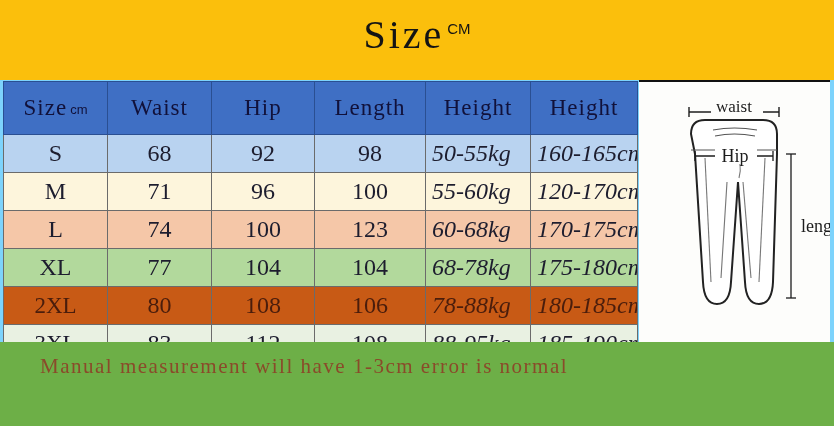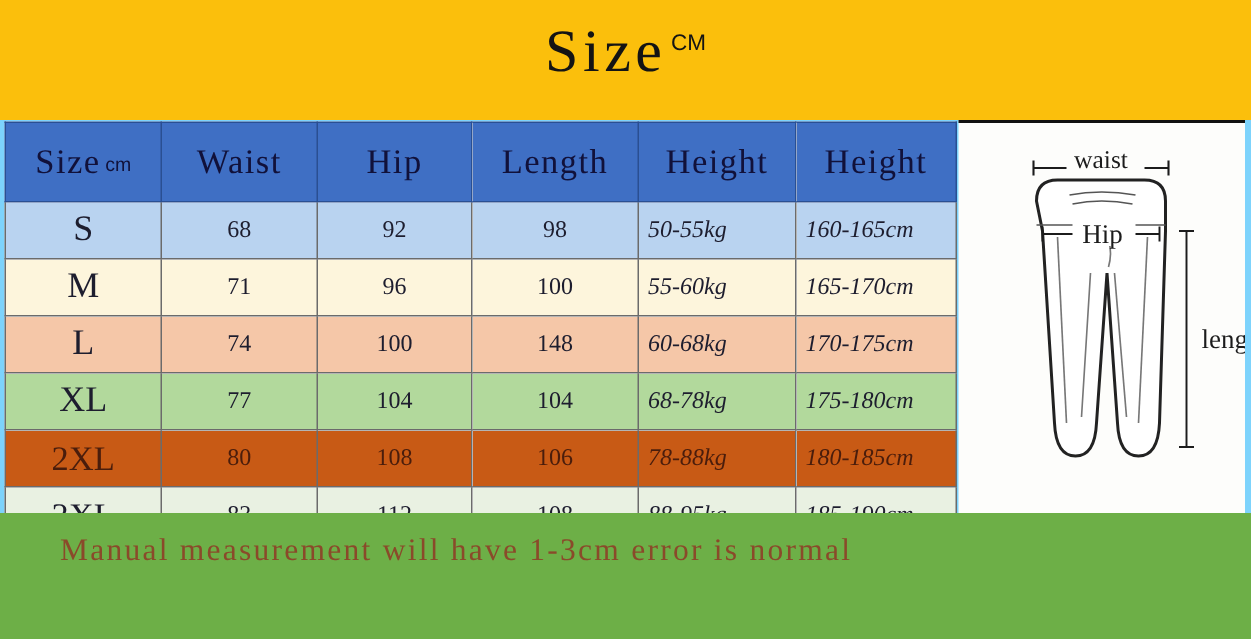--- a/index.html
+++ b/index.html
@@ -81,21 +81,21 @@
     table-layout: fixed;
     background: #ffffff;
   }
   .size-table td, .size-table th {
     border: 1px solid #6b6b6b;
     padding: 0;
     height: 37px;
     text-align: center;
     vertical-align: middle;
     font-family: "Liberation Serif", "DejaVu Serif", serif;
-    font-size: 16px;
+    font-size: 24px;
     color: #1d1d2e;
     white-space: nowrap;
     overflow: hidden;
   }
   .size-table thead th {
     background: #3f6fc4;
     color: #11113a;
     font-weight: normal;
     font-size: 23px;
     height: 52px;
@@ -225,27 +225,27 @@
         <td>98</td>
         <td class="range">50-55kg</td>
         <td class="range">160-165cm</td>
       </tr>
       <tr class="row-m">
         <td>M</td>
         <td>71</td>
         <td>96</td>
         <td>100</td>
         <td class="range">55-60kg</td>
-        <td class="range">165-170cm</td>
+        <td class="range">120-170cm</td>
       </tr>
       <tr class="row-l">
         <td>L</td>
         <td>74</td>
         <td>100</td>
-        <td>148</td>
+        <td>123</td>
         <td class="range">60-68kg</td>
         <td class="range">170-175cm</td>
       </tr>
       <tr class="row-xl">
         <td>XL</td>
         <td>77</td>
         <td>104</td>
         <td>104</td>
         <td class="range">68-78kg</td>
         <td class="range">175-180cm</td>

